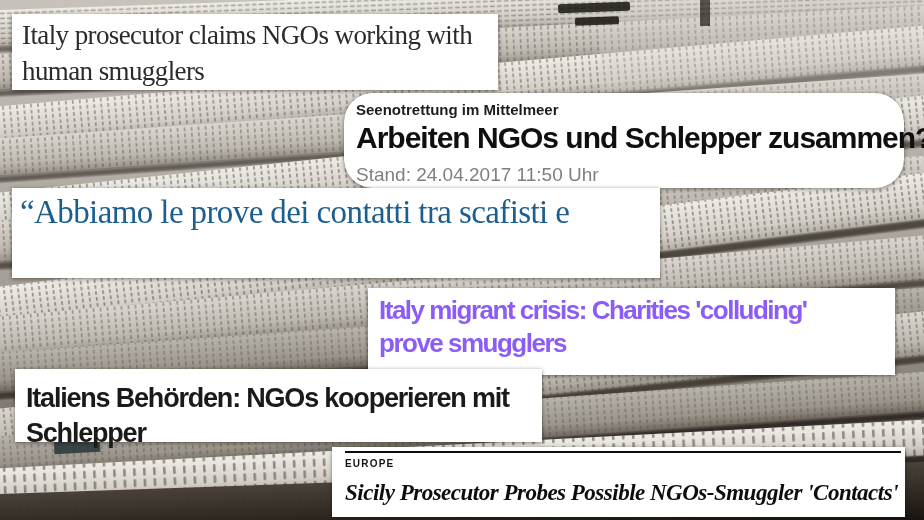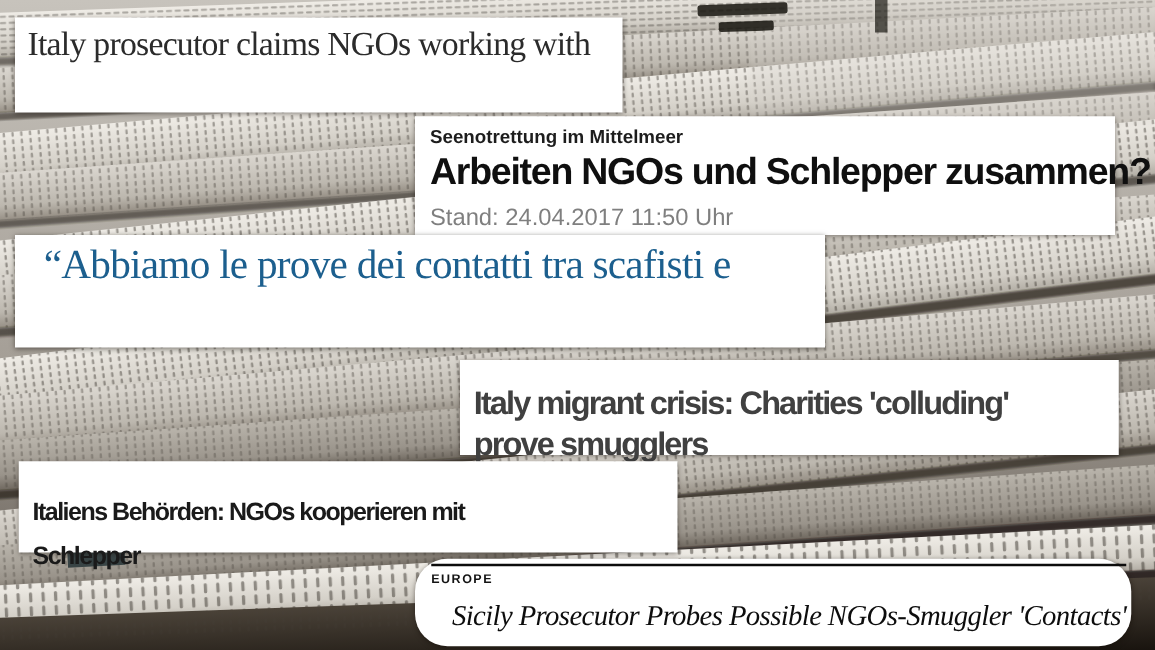--- a/index.html
+++ b/index.html
@@ -12,58 +12,58 @@
     box-shadow:0 1px 4px rgba(20,14,8,.5);
   }
   .ln{display:block;white-space:nowrap;}
 
   #card-guardian{
     left:12px;top:14px;width:486px;height:76px;padding:3px 10px;
     font-family:"Liberation Serif",serif;font-size:27px;line-height:36px;
     letter-spacing:-0.6px;color:#2b2b2b;
   }
   #card-tagesschau{
-    left:332px;top:93px;width:560px;height:95px;padding:8px 12px;
+    left:344px;top:93px;width:560px;height:95px;padding:8px 12px;
     font-family:"Liberation Sans",sans-serif;
+    border-radius:29px;
   }
   #card-tagesschau .kicker{font-size:15px;font-weight:700;color:#1d1d1d;}
   #card-tagesschau .tg-title{
     font-size:30px;font-weight:700;letter-spacing:-1px;color:#0f0f0f;
     margin-top:3px;white-space:nowrap;
   }
   #card-tagesschau .dateline{font-size:19px;color:#7f7f7f;margin-top:9px;}
 
   #card-quote{
-    left:12px;top:188px;width:648px;height:90px;padding:4px 23px;
+    left:12px;top:188px;width:648px;height:90px;padding:4px 8px;
     font-family:"Liberation Serif",serif;font-size:33px;line-height:40px;
     letter-spacing:-0.6px;color:#1c5f8e;
   }
   #card-bbc{
-    left:368px;top:288px;width:527px;height:76px;padding:18px 11px;
+    left:368px;top:288px;width:527px;height:87px;padding:6px 11px;
     font-family:"Liberation Sans",sans-serif;font-size:26px;font-weight:700;
-    letter-spacing:-1.5px;line-height:33px;color:#404040;
+    letter-spacing:-1.5px;line-height:33px;color:#8b5cf6;
   }
   #card-welt{
-    left:15px;top:369px;width:527px;height:73px;padding:24px 11px;
-    font-family:"Liberation Sans",sans-serif;font-size:20px;font-weight:700;
+    left:15px;top:369px;width:527px;height:73px;padding:12px 11px;
+    font-family:"Liberation Sans",sans-serif;font-size:27px;font-weight:700;
     letter-spacing:-1.2px;line-height:35px;color:#1a1a1a;
   }
   #card-wsj{
     left:332px;top:447px;width:573px;height:70px;padding:3px 4px 3px 13px;
     font-family:"Liberation Serif",serif;
-    border-radius:26px;
   }
   #card-wsj .rule{height:2px;background:#0c0c0c;margin:1px 0 0 0;}
   #card-wsj .sec{
     font-family:"Liberation Sans",sans-serif;font-size:10px;font-weight:700;
     letter-spacing:1.2px;color:#141414;margin-top:5px;
   }
   #card-wsj .wsj-title{
-    font-size:23px;font-style:italic;font-weight:400;letter-spacing:-0.5px;
-    color:#0d0d0d;margin-top:11px;white-space:nowrap;text-align:right;
+    font-size:23px;font-style:italic;font-weight:700;letter-spacing:-0.5px;
+    color:#0d0d0d;margin-top:11px;white-space:nowrap;
   }
 </style>
 </head>
 <body>
 
 <div id="stage">
 
   <svg id="bg" viewBox="0 0 924 520" preserveAspectRatio="none">
     <defs>
       <linearGradient id="gBase" x1="0" y1="0" x2="0" y2="1">
@@ -183,20 +183,21 @@
       <rect x="575" y="17" width="44" height="8" rx="2" fill="#17150f" transform="rotate(-2 597 21)"></rect>
       <rect x="700" y="0" width="10" height="26" fill="#17150f" opacity="0.8"></rect>
     </g>
 
     <rect x="54" y="437" width="46" height="16" fill="#2e3b3d" opacity="0.9" transform="rotate(-3 77 445)"></rect>
   </svg>
 
   <section class="card" id="card-guardian">
     <h1 style="margin:0;font:inherit;">
       <span class="ln">Italy prosecutor claims NGOs working with</span>
+      <span class="ln">human smugglers</span>
     </h1>
   </section>
 
   <section class="card" id="card-tagesschau">
     <div class="kicker">Seenotrettung im Mittelmeer</div>
     <div class="tg-title">Arbeiten NGOs und Schlepper zusammen?</div>
     <div class="dateline">Stand: 24.04.2017 11:50 Uhr</div>
   </section>
 
   <section class="card" id="card-quote">

